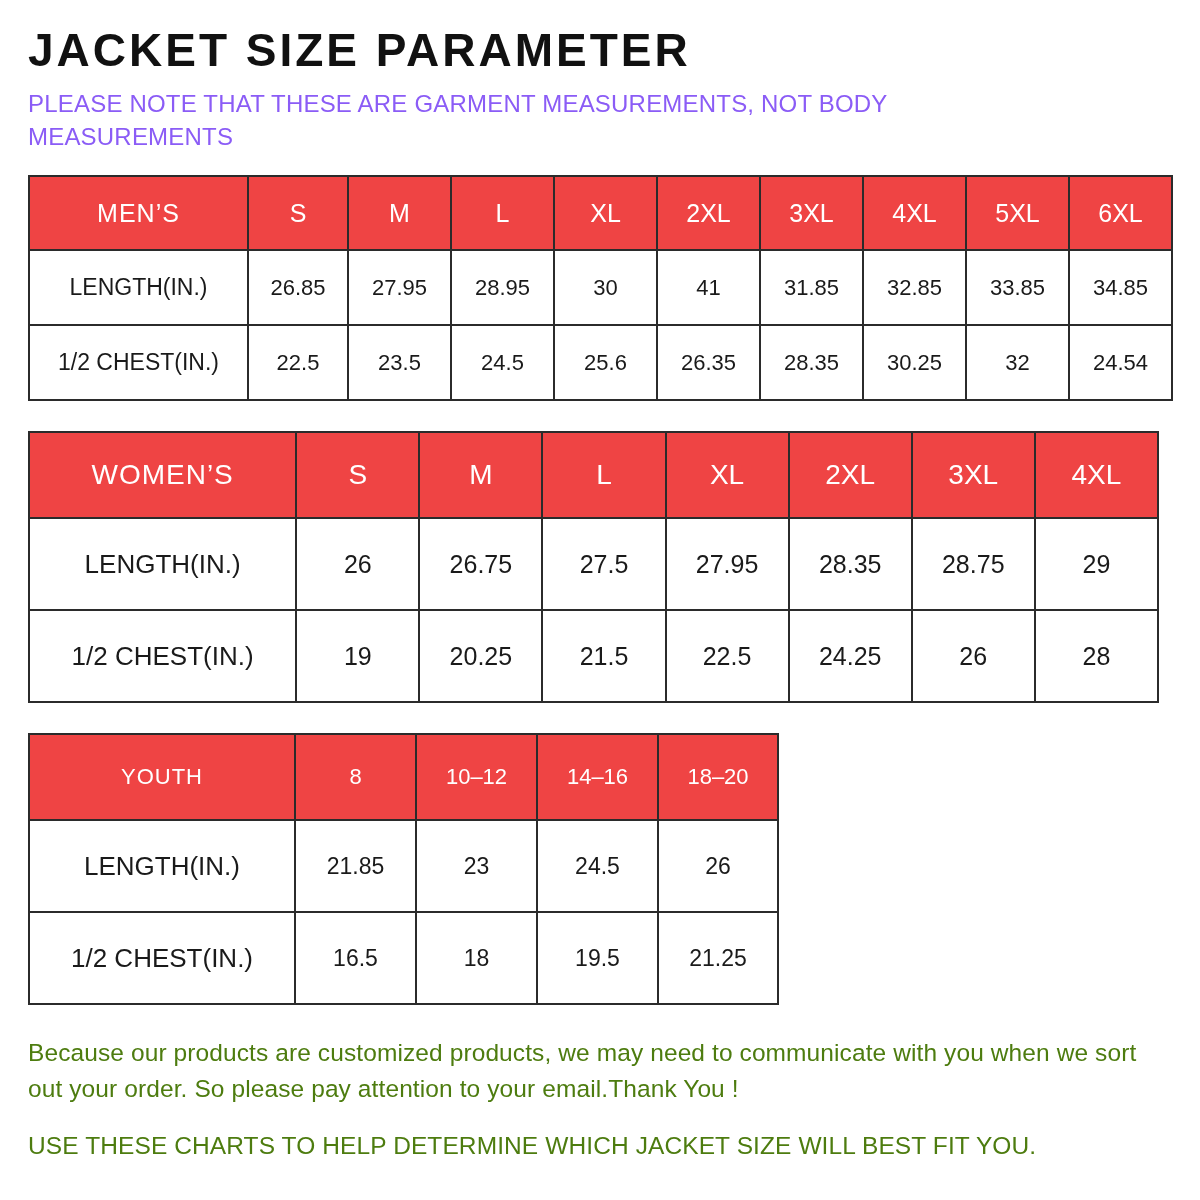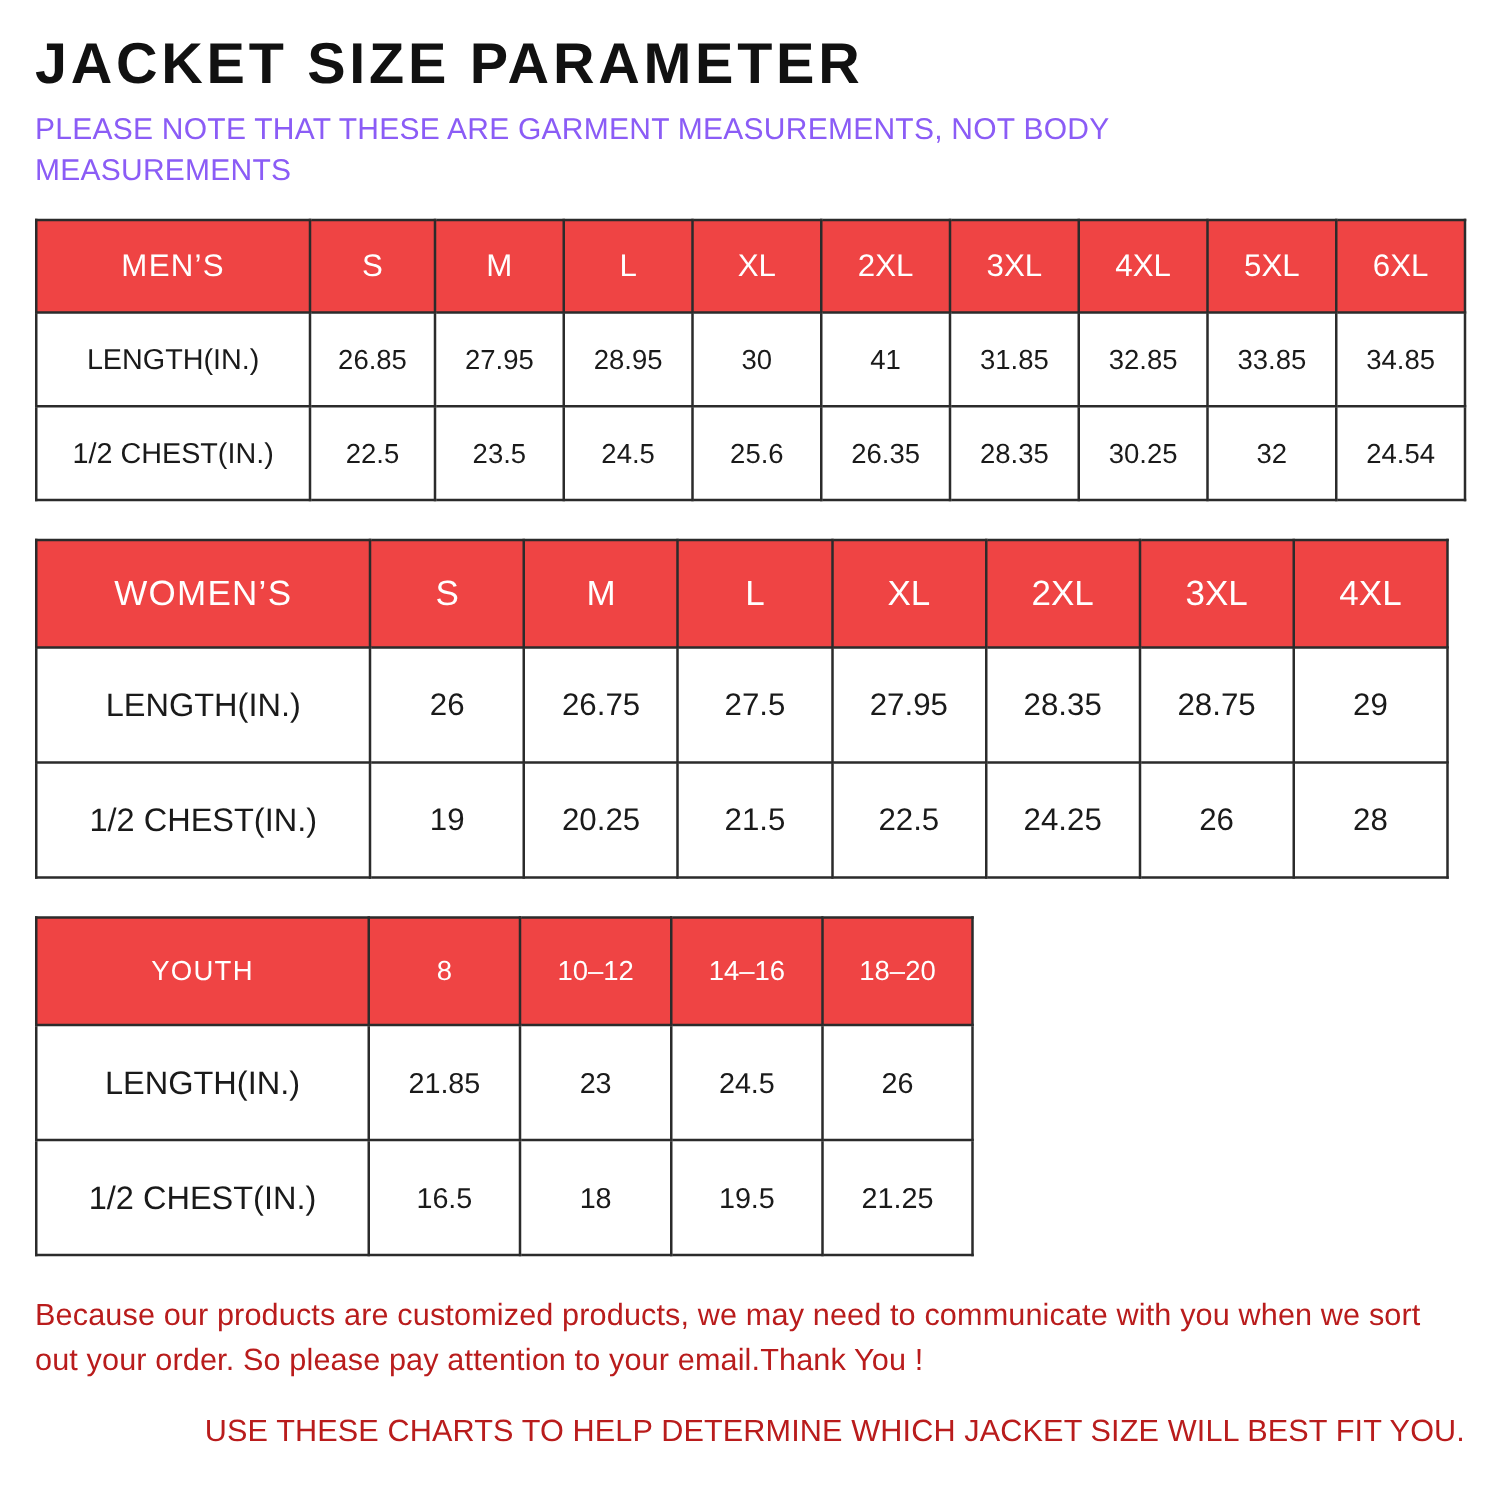--- a/index.html
+++ b/index.html
@@ -73,29 +73,28 @@
   #table-youth { width: 749px; }
   #table-youth thead td { height: 82px; font-size: 22px; }
   #table-youth thead td.first { letter-spacing: 1px; }
   #table-youth tbody td { height: 88px; font-size: 23px; }
   #table-youth tbody td.first { font-size: 26px; }
 
   .footer {
     margin-top: 8px;
   }
   .footer p {
-    color: #b91c1c;
+    color: #4d7c0f;
     font-size: 24.5px;
     line-height: 1.45;
     margin: 0 0 22px 0;
     letter-spacing: 0.1px;
   }
   .footer p.last {
     margin-bottom: 0;
-    text-align: right;
   }
 </style>
 </head>
 <body>
 
 <div class="page">
 
   <h1 class="title">JACKET SIZE PARAMETER</h1>
 
   <p class="note">PLEASE NOTE THAT THESE ARE GARMENT MEASUREMENTS, NOT BODY MEASUREMENTS</p>

